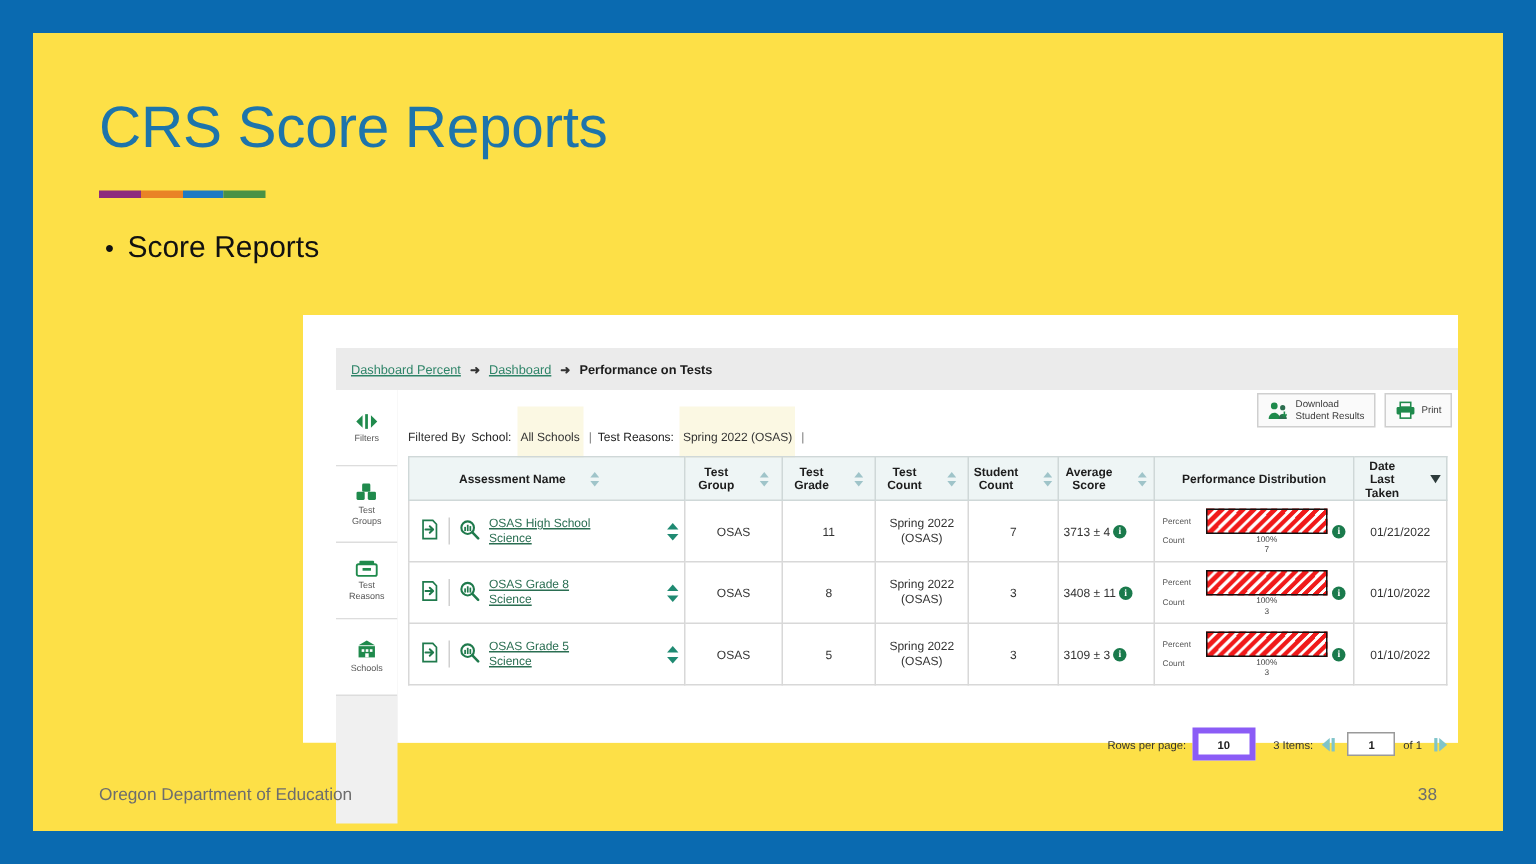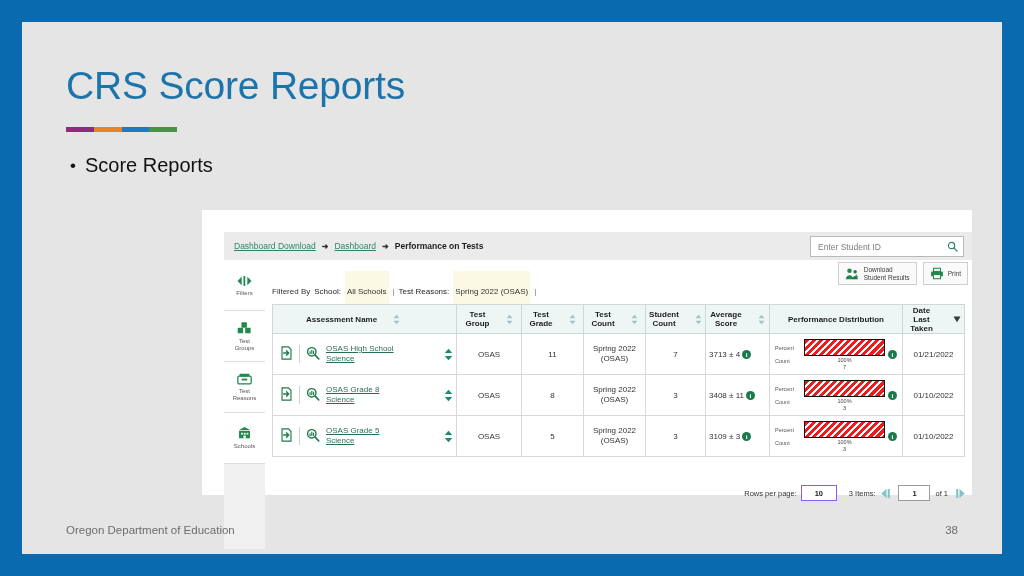--- a/index.html
+++ b/index.html
@@ -5,21 +5,21 @@
   html,body{margin:0;padding:0;}
   body{
     width:1024px;height:576px;overflow:hidden;
     background:#0a6ab0;
     font-family:"Liberation Sans",sans-serif;
     -webkit-font-smoothing:antialiased;
   }
   
   .slide{
     position:absolute;left:22px;top:22px;width:980px;height:532px;
-    background:#e5e5e5;
+    background:#fde047;
   }
   
   .slide-title{
     position:absolute;left:44px;top:42px;
     font-size:39px;color:#1d74ab;font-weight:400;letter-spacing:-.2px;
     white-space:nowrap;
   }
   .accent-bar{position:absolute;left:44px;top:105px;width:111px;height:5px;display:flex;}
   .accent-bar i{flex:1 1 auto;height:100%;display:block;}
   .bullet-row{
@@ -124,21 +124,21 @@
     width:9px;height:9px;border-radius:50%;background:#1a7a4c;color:#fff;
     font-size:6.5px;line-height:9px;text-align:center;font-weight:bold;
     font-family:"Liberation Serif",serif;display:inline-block;cursor:pointer;
   }
   
   .tbl-foot{
     position:absolute;right:6px;top:225px;display:flex;align-items:center;gap:12px;
     font-size:7.5px;color:#333;
   }
   .rows-box{
-    border:1px solid #8b5cf6;background:#fff;width:34px;height:14px;
+    border:4px solid #8b5cf6;background:#fff;width:34px;height:14px;
     display:flex;align-items:center;justify-content:center;font-size:7.5px;font-weight:bold;color:#222;
   }
   .page-box{
     border:1px solid #9a9a9a;background:#fff;width:30px;height:14px;
     display:flex;align-items:center;justify-content:center;font-size:7.5px;font-weight:bold;color:#222;
   }
   .pager{display:flex;align-items:center;gap:5px;}
   .pg-arrow{cursor:pointer;display:flex;align-items:center;}
   .sortico{display:inline-flex;flex-direction:column;gap:1px;cursor:pointer;}
 </style>
@@ -159,34 +159,25 @@
   <div class="bullet-row">
     <span class="bullet-dot">•</span>
     <span>Score Reports</span>
   </div>
 
   <div class="app">
     <div class="app-shot">
 
       <div class="topbar">
         <div class="crumbs">
-          <span class="crumb-link">Dashboard Download</span>
+          <span class="crumb-link">Dashboard Percent</span>
           <span class="crumb-sep">➜</span>
           <span class="crumb-link">Dashboard</span>
           <span class="crumb-sep">➜</span>
           <span class="crumb-cur">Performance on Tests</span>
-        </div>
-        <div class="search-wrap">
-          <input type="text" placeholder="Enter Student ID" style="">
-          <span class="search-btn">
-            <svg width="11" height="11" viewBox="0 0 16 16">
-                <circle cx="6.6" cy="6.6" r="4.6" fill="none" stroke="#2e8468" stroke-width="1.7"></circle>
-                <line x1="10" y1="10" x2="14.5" y2="14.8" stroke="#2e8468" stroke-width="1.9" stroke-linecap="round"></line>
-              </svg>
-          </span>
         </div>
       </div>
 
       <div class="rail">
         <div class="rail-item">
           <svg width="17" height="14" viewBox="0 0 24 20">
             <polygon points="2,10 8,4 8,16" fill="#1f8a4c"></polygon>
               <rect x="10.5" y="3" width="2.6" height="14" fill="#1f8a4c"></rect>
               <polygon points="22,10 16,4 16,16" fill="#1f8a4c"></polygon>
           </svg>

